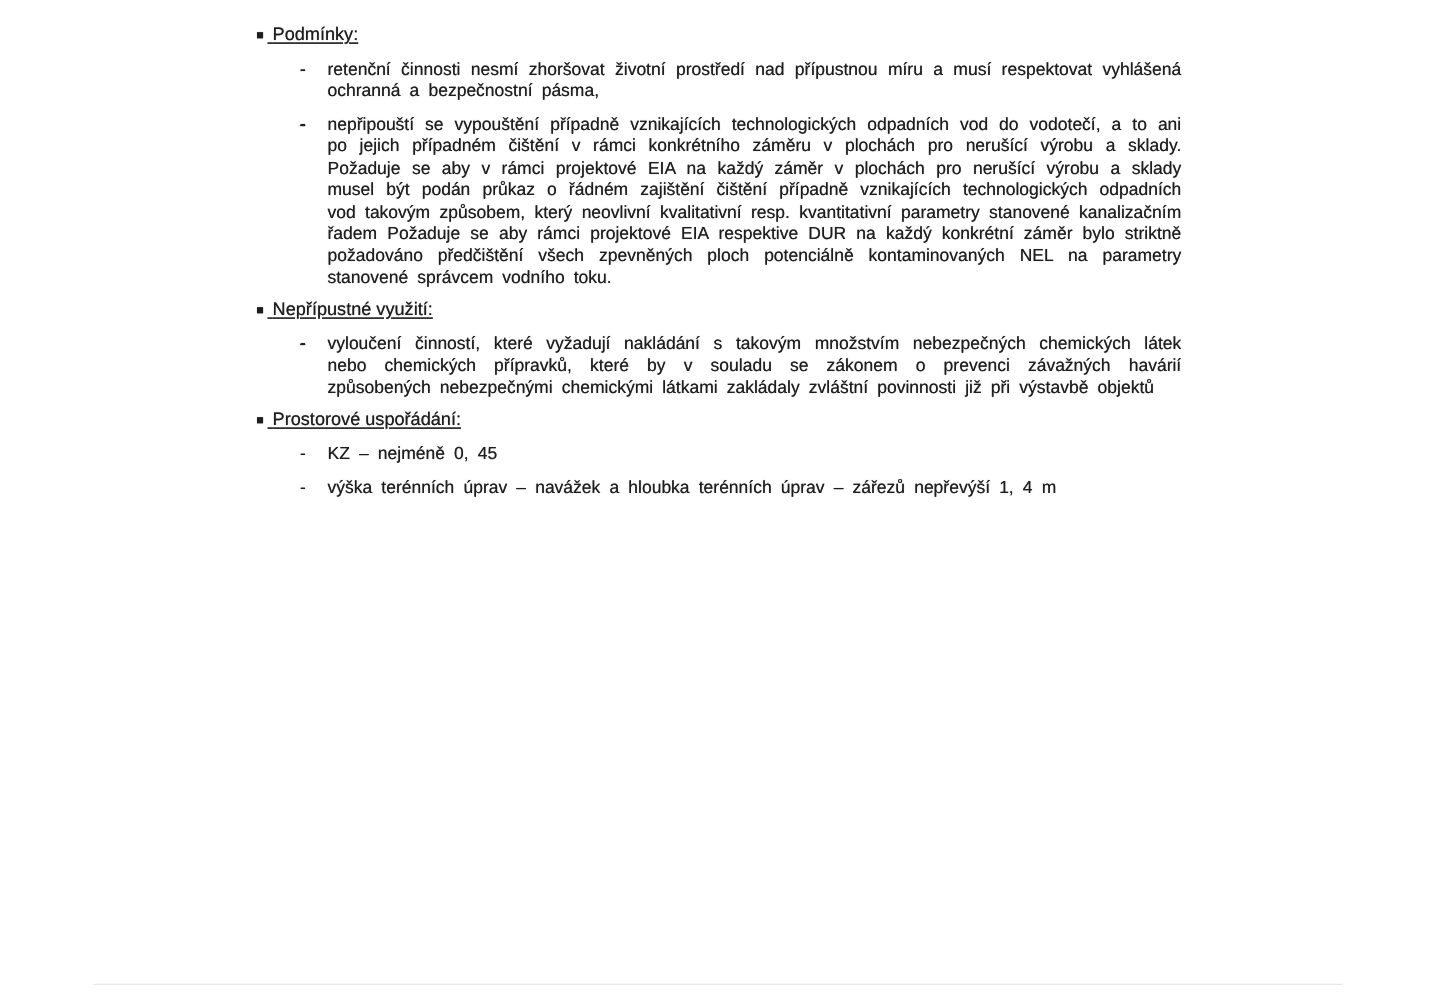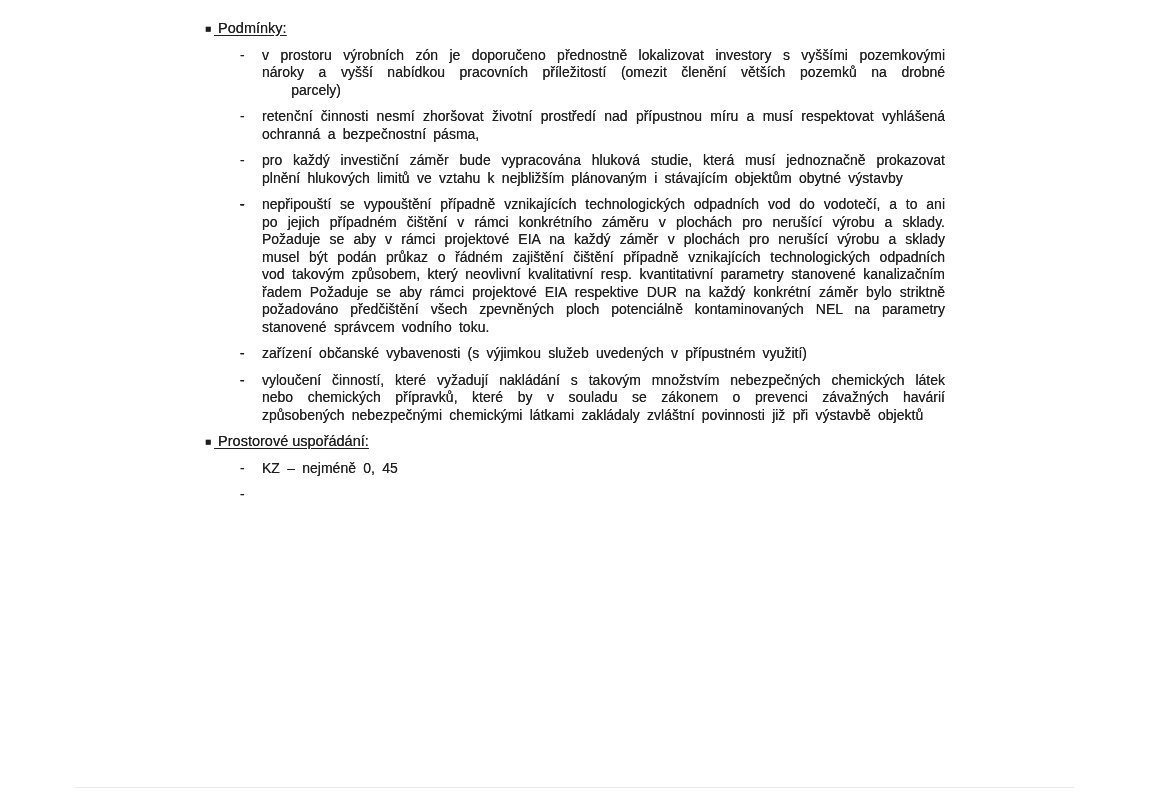--- a/index.html
+++ b/index.html
@@ -60,29 +60,30 @@
     height:1px;
     background:#e8e8e8;
   }
 </style>
 </head>
 <body>
 
 <div class="page">
   <div class="content" id="doc-content">
       <div class="sec-heading"><span class="u"><span class="sq">■</span> <span>Podmínky:</span></span></div>
-      <div class="item"><span class="dash">-</span><span>v prostoru výrobních zón je doporučeno přednostně lokalizovat investory s vyššími pozemkovými nároky a vyšší nabídkou pracovních příležitostí (omezit členění větších pozemků na drobné &nbsp;&nbsp;&nbsp;&nbsp;parcely)</span></div>
+      <div class="item"><span class="dash">-</span></div>
       <div class="item"><span class="dash">-</span><span>retenční činnosti nesmí zhoršovat životní prostředí nad přípustnou míru a musí respektovat vyhlášená ochranná a bezpečnostní pásma,</span></div>
-      <div class="item"><span class="dash">-</span><span>pro každý investiční záměr bude vypracována hluková studie, která musí jednoznačně prokazovat plnění hlukových limitů ve vztahu k nejbližším plánovaným i stávajícím objektům obytné výstavby</span></div>
+      <div class="item"><span class="dash">-</span></div>
       <div class="item"><span class="dash">-</span></div>
       <div class="item"><span class="dash">-</span></div>
       <div class="item"><span class="dash">-</span></div>
       <div class="item"><span class="dash">-</span><span>nepřipouští se vypouštění případně vznikajících technologických odpadních vod do vodotečí, a to ani po jejich případném čištění v rámci konkrétního záměru v plochách pro nerušící výrobu a sklady. Požaduje se aby v rámci projektové EIA na každý záměr v plochách pro nerušící výrobu a sklady musel být podán průkaz o řádném zajištění čištění případně vznikajících technologických odpadních vod takovým způsobem, který neovlivní kvalitativní resp. kvantitativní parametry stanovené kanalizačním řadem Požaduje se aby rámci projektové EIA respektive DUR na každý konkrétní záměr bylo striktně požadováno předčištění všech zpevněných ploch potenciálně kontaminovaných NEL na parametry stanovené správcem vodního toku.</span></div>
+      <div class="sec-heading"><span class="u"><span class="sq">■</span> <span>Nepřípustné využití:</span></span></div>
       <div class="item"><span class="dash">-</span></div>
-      <div class="item"><span class="dash">-</span><span>zařízení občanské vybavenosti (s výjimkou služeb uvedených v přípustném využití)</span></div>
+      <div class="item"><span class="dash">-</span></div>
       <div class="item"><span class="dash">-</span></div>
       <div class="item"><span class="dash">-</span><span>vyloučení činností, které vyžadují nakládání s takovým množstvím nebezpečných chemických látek nebo chemických přípravků, které by v souladu se zákonem o prevenci závažných havárií způsobených nebezpečnými chemickými látkami zakládaly zvláštní povinnosti již při výstavbě objektů</span></div>
       <div class="sec-heading"><span class="u"><span class="sq">■</span> <span>Prostorové uspořádání:</span></span></div>
       <div class="item"><span class="dash">-</span><span>KZ – nejméně 0, 45</span></div>
-      <div class="item"><span class="dash">-</span></div>
+      <div class="item"><span class="dash">-</span><span>výška terénních úprav – navážek a hloubka terénních úprav – zářezů nepřevýší 1, 4 m</span></div>
     </div>
   <div class="bottom-rule"></div>
 </div>
 
 </body></html>

